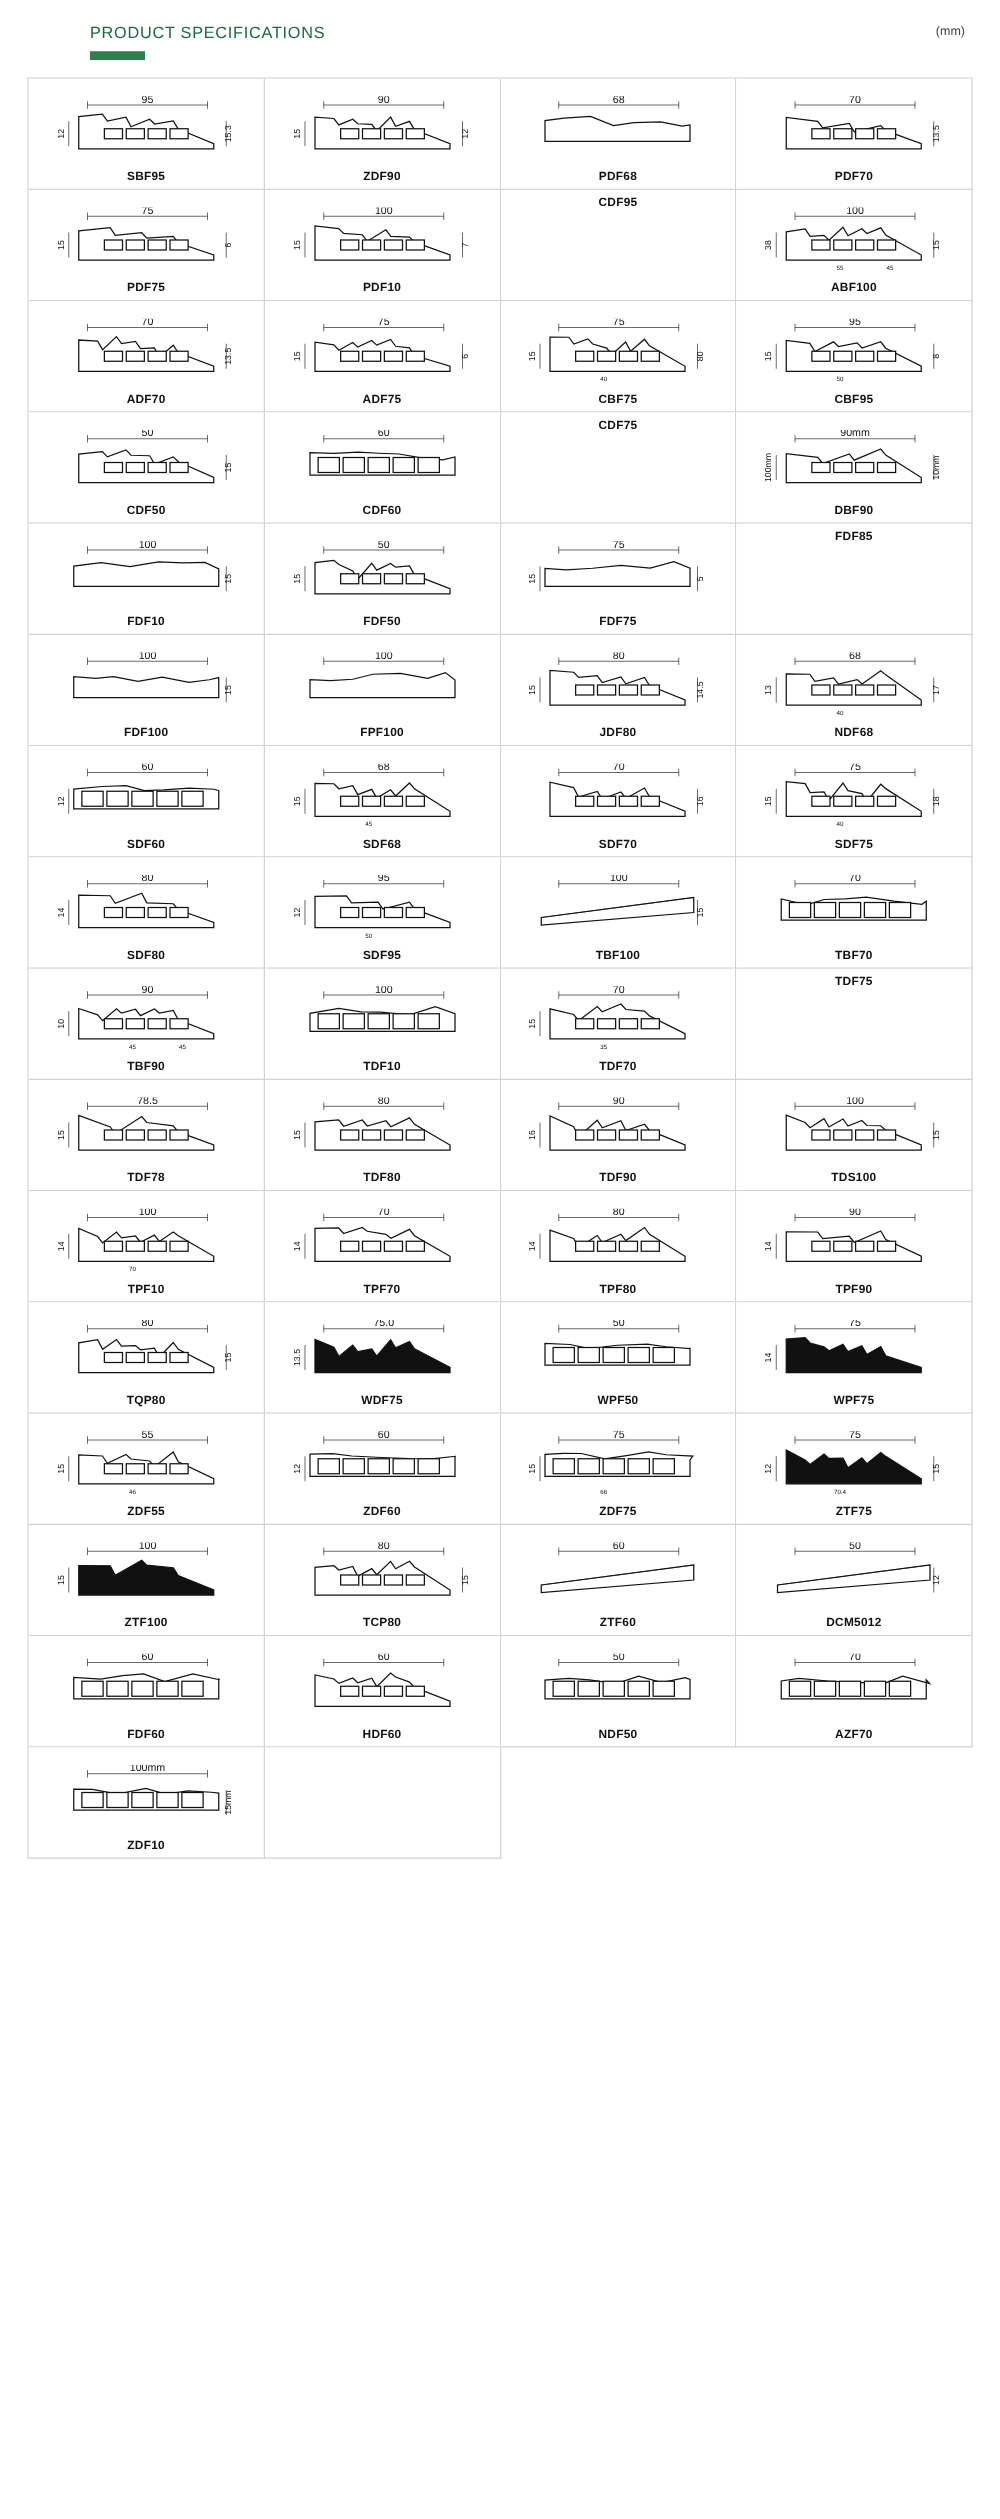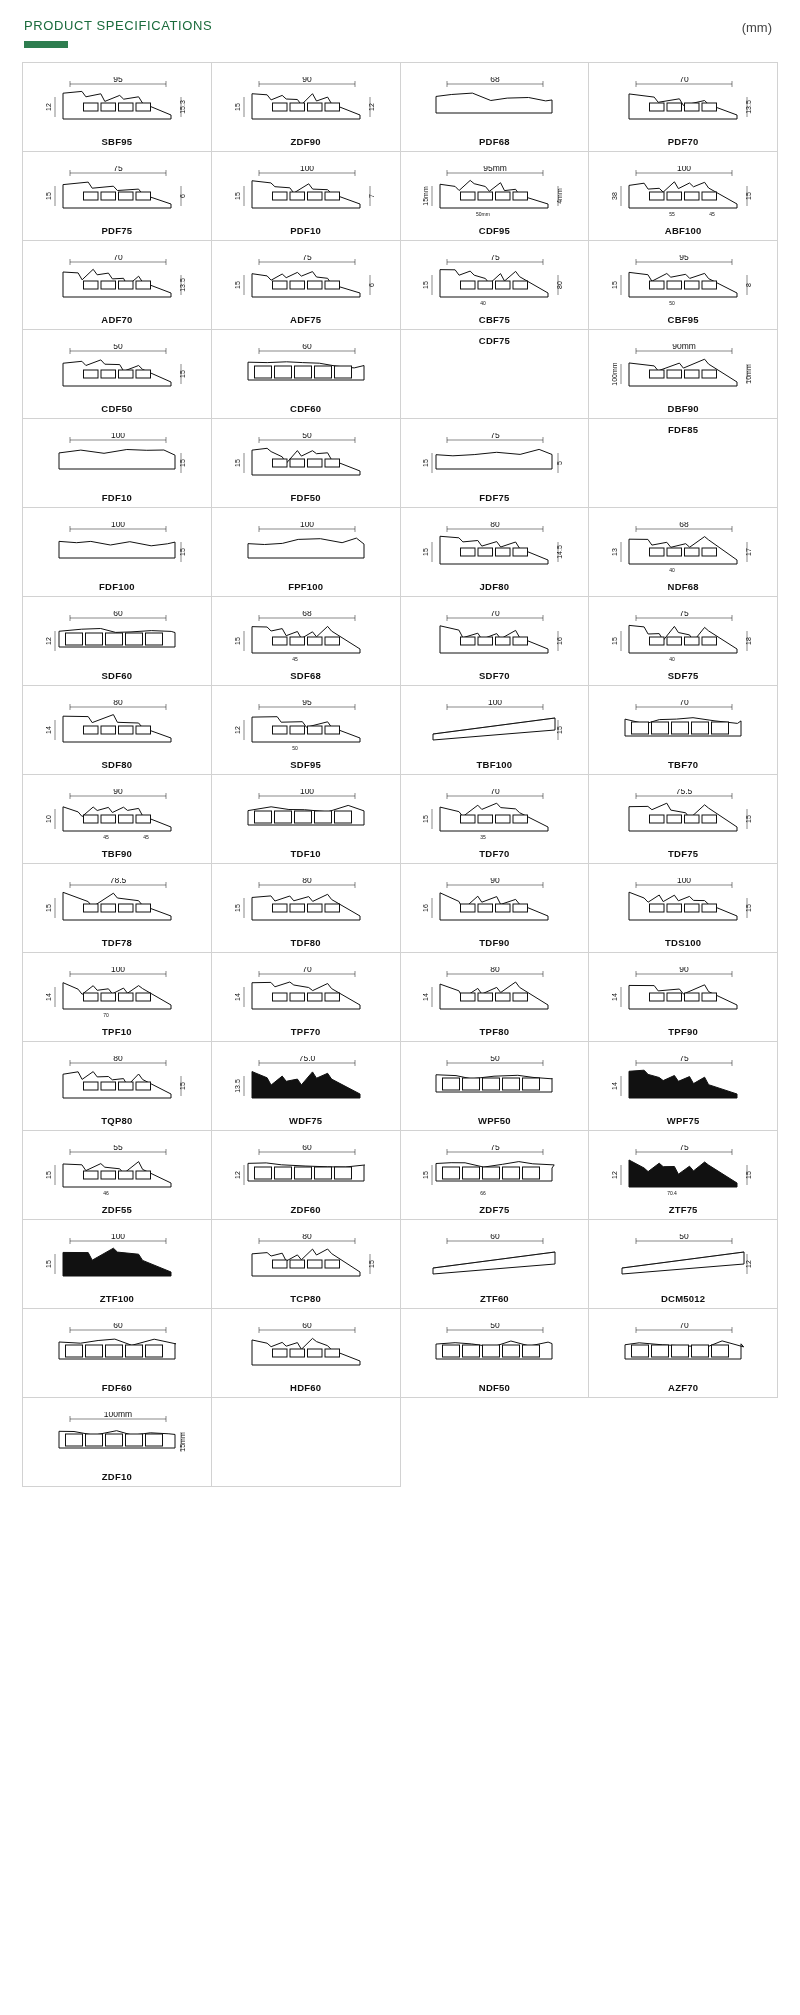--- a/index.html
+++ b/index.html
@@ -17,39 +17,40 @@
   .page {
     width: 800px;
     padding: 0;
     position: relative;
   }
   
   .header {
     padding: 18px 24px 0 24px;
     position: relative;
     height: 62px;
+    margin-left: 48px;
   }
   .header-title {
     color: #1a6b3c;
     font-size: 13px;
     letter-spacing: 0.6px;
     font-weight: 400;
     margin: 0;
   }
   .header-underline {
     width: 44px;
     height: 7px;
     background: #2e7d4f;
     margin-top: 8px;
   }
   .unit-label {
     position: absolute;
     right: 28px;
     top: 20px;
-    font-size: 13px;
+    font-size: 10px;
     color: #444;
   }
   
   .grid {
     margin: 0 22px 24px 22px;
     border-left: 1px solid #d2d2d2;
     border-top: 1px solid #d2d2d2;
     display: grid;
     grid-template-columns: repeat(4, 1fr);
   }
@@ -209,38 +210,20 @@
              <text x="76" y="5" text-anchor="middle" class="dimtxt big">100</text>
             <text x="9" y="30" text-anchor="middle" class="dimtxt" transform="rotate(-90 9 30)">15</text>
              <line x1="13" y1="20" x2="13" y2="40" class="dimline"></line>
             <text x="143" y="30" text-anchor="middle" class="dimtxt" transform="rotate(-90 143 30)">7</text>
              <line x1="139" y1="20" x2="139" y2="40" class="dimline"></line>
           </svg>
         </div>
         <div class="code">PDF10</div>
       </div>
       <div class="cell">
-        <div class="fig">
-          <svg width="150" height="52" viewBox="0 0 150 52">
-            <path d="M 6 32 L 6 8.26 L 21.1 10.4 L 25.1 14.5 L 36.2 4.4 L 40.2 7.7 L 51.4 10.5 L 55.4 15.3 L 66.5 6.7 L 70.5 14.6 L 81.6 13.3 L 85.6 19.2 L 114 28 L 114 32 Z" class="prof" transform="translate(15,10)"></path>
-            <rect x="41.5" y="26.0" width="14.5" height="8.0" class="prof" stroke-width="0.7"></rect>
-            <rect x="59.0" y="26.0" width="14.5" height="8.0" class="prof" stroke-width="0.7"></rect>
-            <rect x="76.5" y="26.0" width="14.5" height="8.0" class="prof" stroke-width="0.7"></rect>
-            <rect x="94.0" y="26.0" width="14.5" height="8.0" class="prof" stroke-width="0.7"></rect>
-            <line x1="28" y1="7" x2="124" y2="7" class="dimline"></line>
-             <line x1="28" y1="4" x2="28" y2="10" class="dimline"></line>
-             <line x1="124" y1="4" x2="124" y2="10" class="dimline"></line>
-             <text x="76" y="5" text-anchor="middle" class="dimtxt big">95mm</text>
-            <text x="9" y="30" text-anchor="middle" class="dimtxt" transform="rotate(-90 9 30)">15mm</text>
-             <line x1="13" y1="20" x2="13" y2="40" class="dimline"></line>
-            <text x="143" y="30" text-anchor="middle" class="dimtxt" transform="rotate(-90 143 30)">4mm</text>
-             <line x1="139" y1="20" x2="139" y2="40" class="dimline"></line>
-            <text x="64" y="50" text-anchor="middle" class="dimtxt sm">50mm</text>
-          </svg>
-        </div>
         <div class="code">CDF95</div>
       </div>
       <div class="cell">
         <div class="fig">
           <svg width="150" height="52" viewBox="0 0 150 52">
             <path d="M 6 32 L 6 9.406 L 21.1 7.2 L 25.1 13.1 L 36.2 12.3 L 40.2 16.1 L 51.4 5.8 L 55.4 12.6 L 66.5 7.0 L 70.5 10.8 L 81.6 6.3 L 85.6 12.0 L 114 28 L 114 32 Z" class="prof" transform="translate(15,10)"></path>
             <rect x="41.5" y="26.0" width="14.5" height="8.0" class="prof" stroke-width="0.7"></rect>
             <rect x="59.0" y="26.0" width="14.5" height="8.0" class="prof" stroke-width="0.7"></rect>
             <rect x="76.5" y="26.0" width="14.5" height="8.0" class="prof" stroke-width="0.7"></rect>
             <rect x="94.0" y="26.0" width="14.5" height="8.0" class="prof" stroke-width="0.7"></rect>
@@ -710,35 +693,20 @@
              <line x1="124" y1="4" x2="124" y2="10" class="dimline"></line>
              <text x="76" y="5" text-anchor="middle" class="dimtxt big">70</text>
             <text x="9" y="30" text-anchor="middle" class="dimtxt" transform="rotate(-90 9 30)">15</text>
              <line x1="13" y1="20" x2="13" y2="40" class="dimline"></line>
             <text x="64" y="50" text-anchor="middle" class="dimtxt sm">35</text>
           </svg>
         </div>
         <div class="code">TDF70</div>
       </div>
       <div class="cell">
-        <div class="fig">
-          <svg width="150" height="52" viewBox="0 0 150 52">
-            <path d="M 6 32 L 6 7.678 L 24.9 7.4 L 28.9 10.7 L 43.8 4.2 L 47.8 11.1 L 62.7 13.8 L 66.7 19.4 L 81.6 5.8 L 85.6 9.1 L 114 28 L 114 32 Z" class="prof" transform="translate(15,10)"></path>
-            <rect x="41.5" y="26.0" width="14.5" height="8.0" class="prof" stroke-width="0.7"></rect>
-            <rect x="59.0" y="26.0" width="14.5" height="8.0" class="prof" stroke-width="0.7"></rect>
-            <rect x="76.5" y="26.0" width="14.5" height="8.0" class="prof" stroke-width="0.7"></rect>
-            <rect x="94.0" y="26.0" width="14.5" height="8.0" class="prof" stroke-width="0.7"></rect>
-            <line x1="28" y1="7" x2="124" y2="7" class="dimline"></line>
-             <line x1="28" y1="4" x2="28" y2="10" class="dimline"></line>
-             <line x1="124" y1="4" x2="124" y2="10" class="dimline"></line>
-             <text x="76" y="5" text-anchor="middle" class="dimtxt big">75.5</text>
-            <text x="143" y="30" text-anchor="middle" class="dimtxt" transform="rotate(-90 143 30)">15</text>
-             <line x1="139" y1="20" x2="139" y2="40" class="dimline"></line>
-          </svg>
-        </div>
         <div class="code">TDF75</div>
       </div>
       <div class="cell">
         <div class="fig">
           <svg width="150" height="52" viewBox="0 0 150 52">
             <path d="M 6 32 L 6 4.312 L 31.2 13.6 L 35.2 19.0 L 56.4 5.2 L 60.4 10.0 L 81.6 12.7 L 85.6 17.5 L 114 28 L 114 32 Z" class="prof" transform="translate(15,10)"></path>
             <rect x="41.5" y="26.0" width="14.5" height="8.0" class="prof" stroke-width="0.7"></rect>
             <rect x="59.0" y="26.0" width="14.5" height="8.0" class="prof" stroke-width="0.7"></rect>
             <rect x="76.5" y="26.0" width="14.5" height="8.0" class="prof" stroke-width="0.7"></rect>
             <rect x="94.0" y="26.0" width="14.5" height="8.0" class="prof" stroke-width="0.7"></rect>

